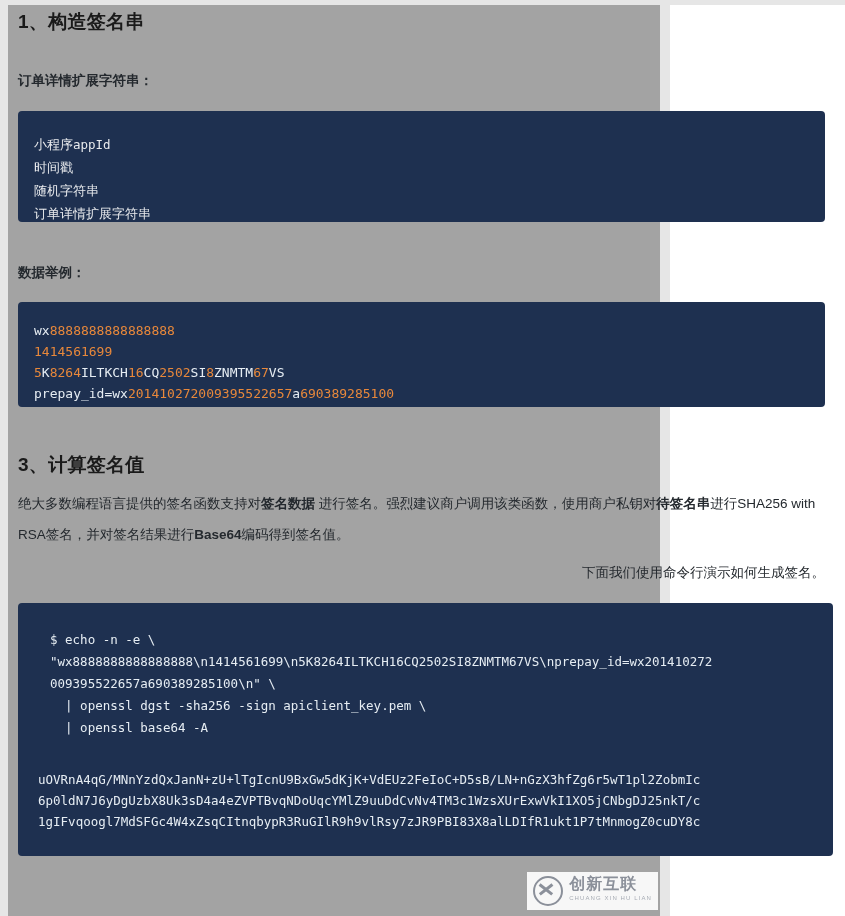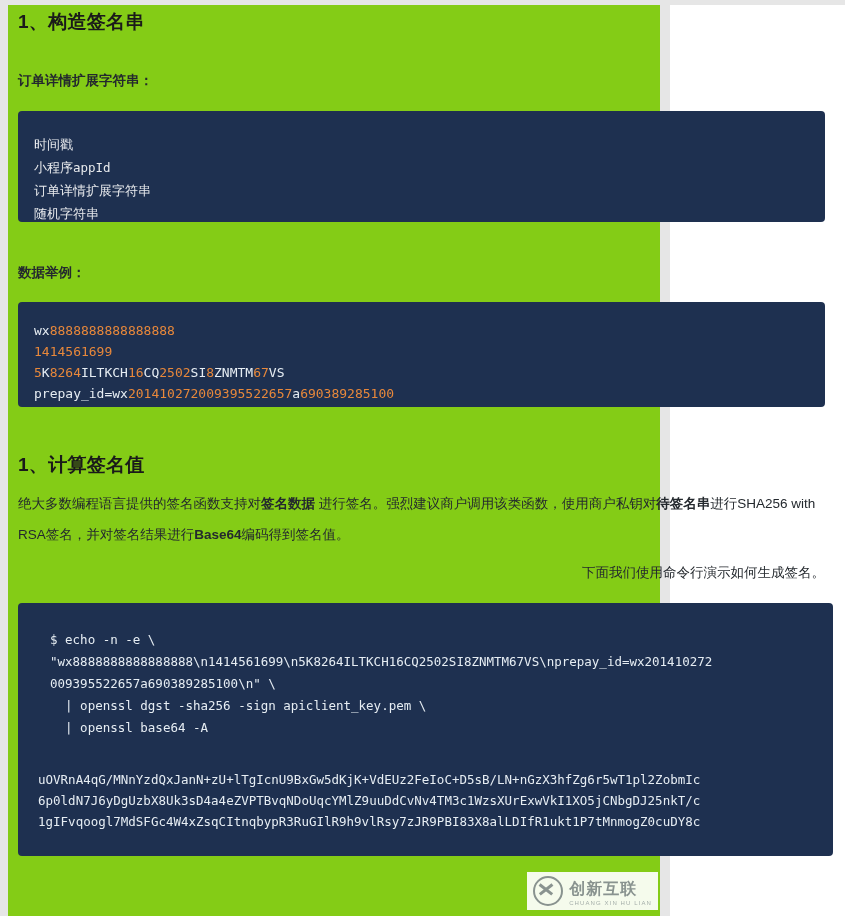--- a/index.html
+++ b/index.html
@@ -13,21 +13,21 @@
     overflow: hidden;
     font-family: "Liberation Sans", sans-serif;
     color: #24292e;
     position: relative;
   }
 
   .page {
     position: relative;
     width: 670px;
     height: 916px;
-    background: #84cc16;
+    background: #a3a3a3;
     box-sizing: border-box;
   }
 
   
   .rail-left {
     position: absolute;
     left: 0; top: 0;
     width: 8px; height: 916px;
     background: #e6e6e6;
   }
@@ -140,21 +140,21 @@
     white-space: pre;
     color: #e6edf3;
   }
 
   
   .watermark {
     position: absolute;
     right: 12px;
     bottom: 6px;
     display: flex;
-    align-items: flex-end;
+    align-items: flex-start;
     gap: 6px;
     background: #ffffff;
     padding: 4px 6px 4px 6px;
     opacity: .92;
   }
   .wm-mark {
     width: 26px; height: 26px;
     border-radius: 50%;
     border: 2.5px solid #8a8f9a;
     position: relative;
@@ -193,31 +193,31 @@
   <div class="rail-right"></div>
 
   <div class="content">
 
     <h2 class="section-title" style="margin-top:4px;">1、构造签名串</h2>
 
 
     <p class="lead-in" style="margin-top:36px;">订单详情扩展字符串：</p>
 
     <div class="panel fields-panel" style="margin-top:20px; height:111px;">
+      <div><span class="f-cn">小程序</span><span class="f-en">appId</span></div>
       <div><span class="f-cn">时间戳</span><span class="f-en"></span></div>
-      <div><span class="f-cn">小程序</span><span class="f-en">appId</span></div>
+      <div><span class="f-cn">随机字符串</span><span class="f-en"></span></div>
       <div><span class="f-cn">订单详情扩展字符串</span><span class="f-en"></span></div>
-      <div><span class="f-cn">随机字符串</span><span class="f-en"></span></div>
     </div>
 
     <p class="lead-in" style="margin-top:41px;">数据举例：</p>
 
     <div class="panel code" style="margin-top:19px; height:105px;" id="example-code"><div><span class="txt">wx</span><span class="num">8888888888888888</span></div><div><span class="num">1414561699</span></div><div><span class="num">5</span><span class="txt">K</span><span class="num">8264</span><span class="txt">ILTKCH</span><span class="num">16</span><span class="txt">CQ</span><span class="num">2502</span><span class="txt">SI</span><span class="num">8</span><span class="txt">ZNMTM</span><span class="num">67</span><span class="txt">VS</span></div><div><span class="txt">prepay_id=wx</span><span class="num">201410272009395522657</span><span class="txt">a</span><span class="num">690389285100</span></div></div>
 
-    <h2 class="section-title" style="margin-top:45px;">1、计算签名值</h2>
+    <h2 class="section-title" style="margin-top:45px;">3、计算签名值</h2>
 
     <p class="para" style="margin-top:10px;">
       <span>绝大多数编程语言提供的签名函数支持对</span><b>签名数据</b><span> 进行签名。强烈建议商户调用该类函数，使用商户私钥对</span><b>待签名串</b><span>进行SHA256 with RSA签名，并对签名结果进行</span><b>Base64</b><span>编码得到签名值。</span>
     </p>
 
     <p class="para" style="margin-top:7px;text-align:right;">下面我们使用命令行演示如何生成签名。</p>
 
     <div class="panel" style="margin-top:15px; width:815px; padding-bottom:4px;">
       <div class="shell-panel" id="shell-block"><div>$ echo -n -e \</div><div>"wx8888888888888888\n1414561699\n5K8264ILTKCH16CQ2502SI8ZNMTM67VS\nprepay_id=wx201410272</div><div>009395522657a690389285100\n" \</div><div>  | openssl dgst -sha256 -sign apiclient_key.pem \</div><div>  | openssl base64 -A</div></div>
       <div class="b64-panel" id="b64-block"><div>uOVRnA4qG/MNnYzdQxJanN+zU+lTgIcnU9BxGw5dKjK+VdEUz2FeIoC+D5sB/LN+nGzX3hfZg6r5wT1pl2ZobmIc</div><div>6p0ldN7J6yDgUzbX8Uk3sD4a4eZVPTBvqNDoUqcYMlZ9uuDdCvNv4TM3c1WzsXUrExwVkI1XO5jCNbgDJ25nkT/c</div><div>1gIFvqoogl7MdSFGc4W4xZsqCItnqbypR3RuGIlR9h9vlRsy7zJR9PBI83X8alLDIfR1ukt1P7tMnmogZ0cuDY8c</div></div>

